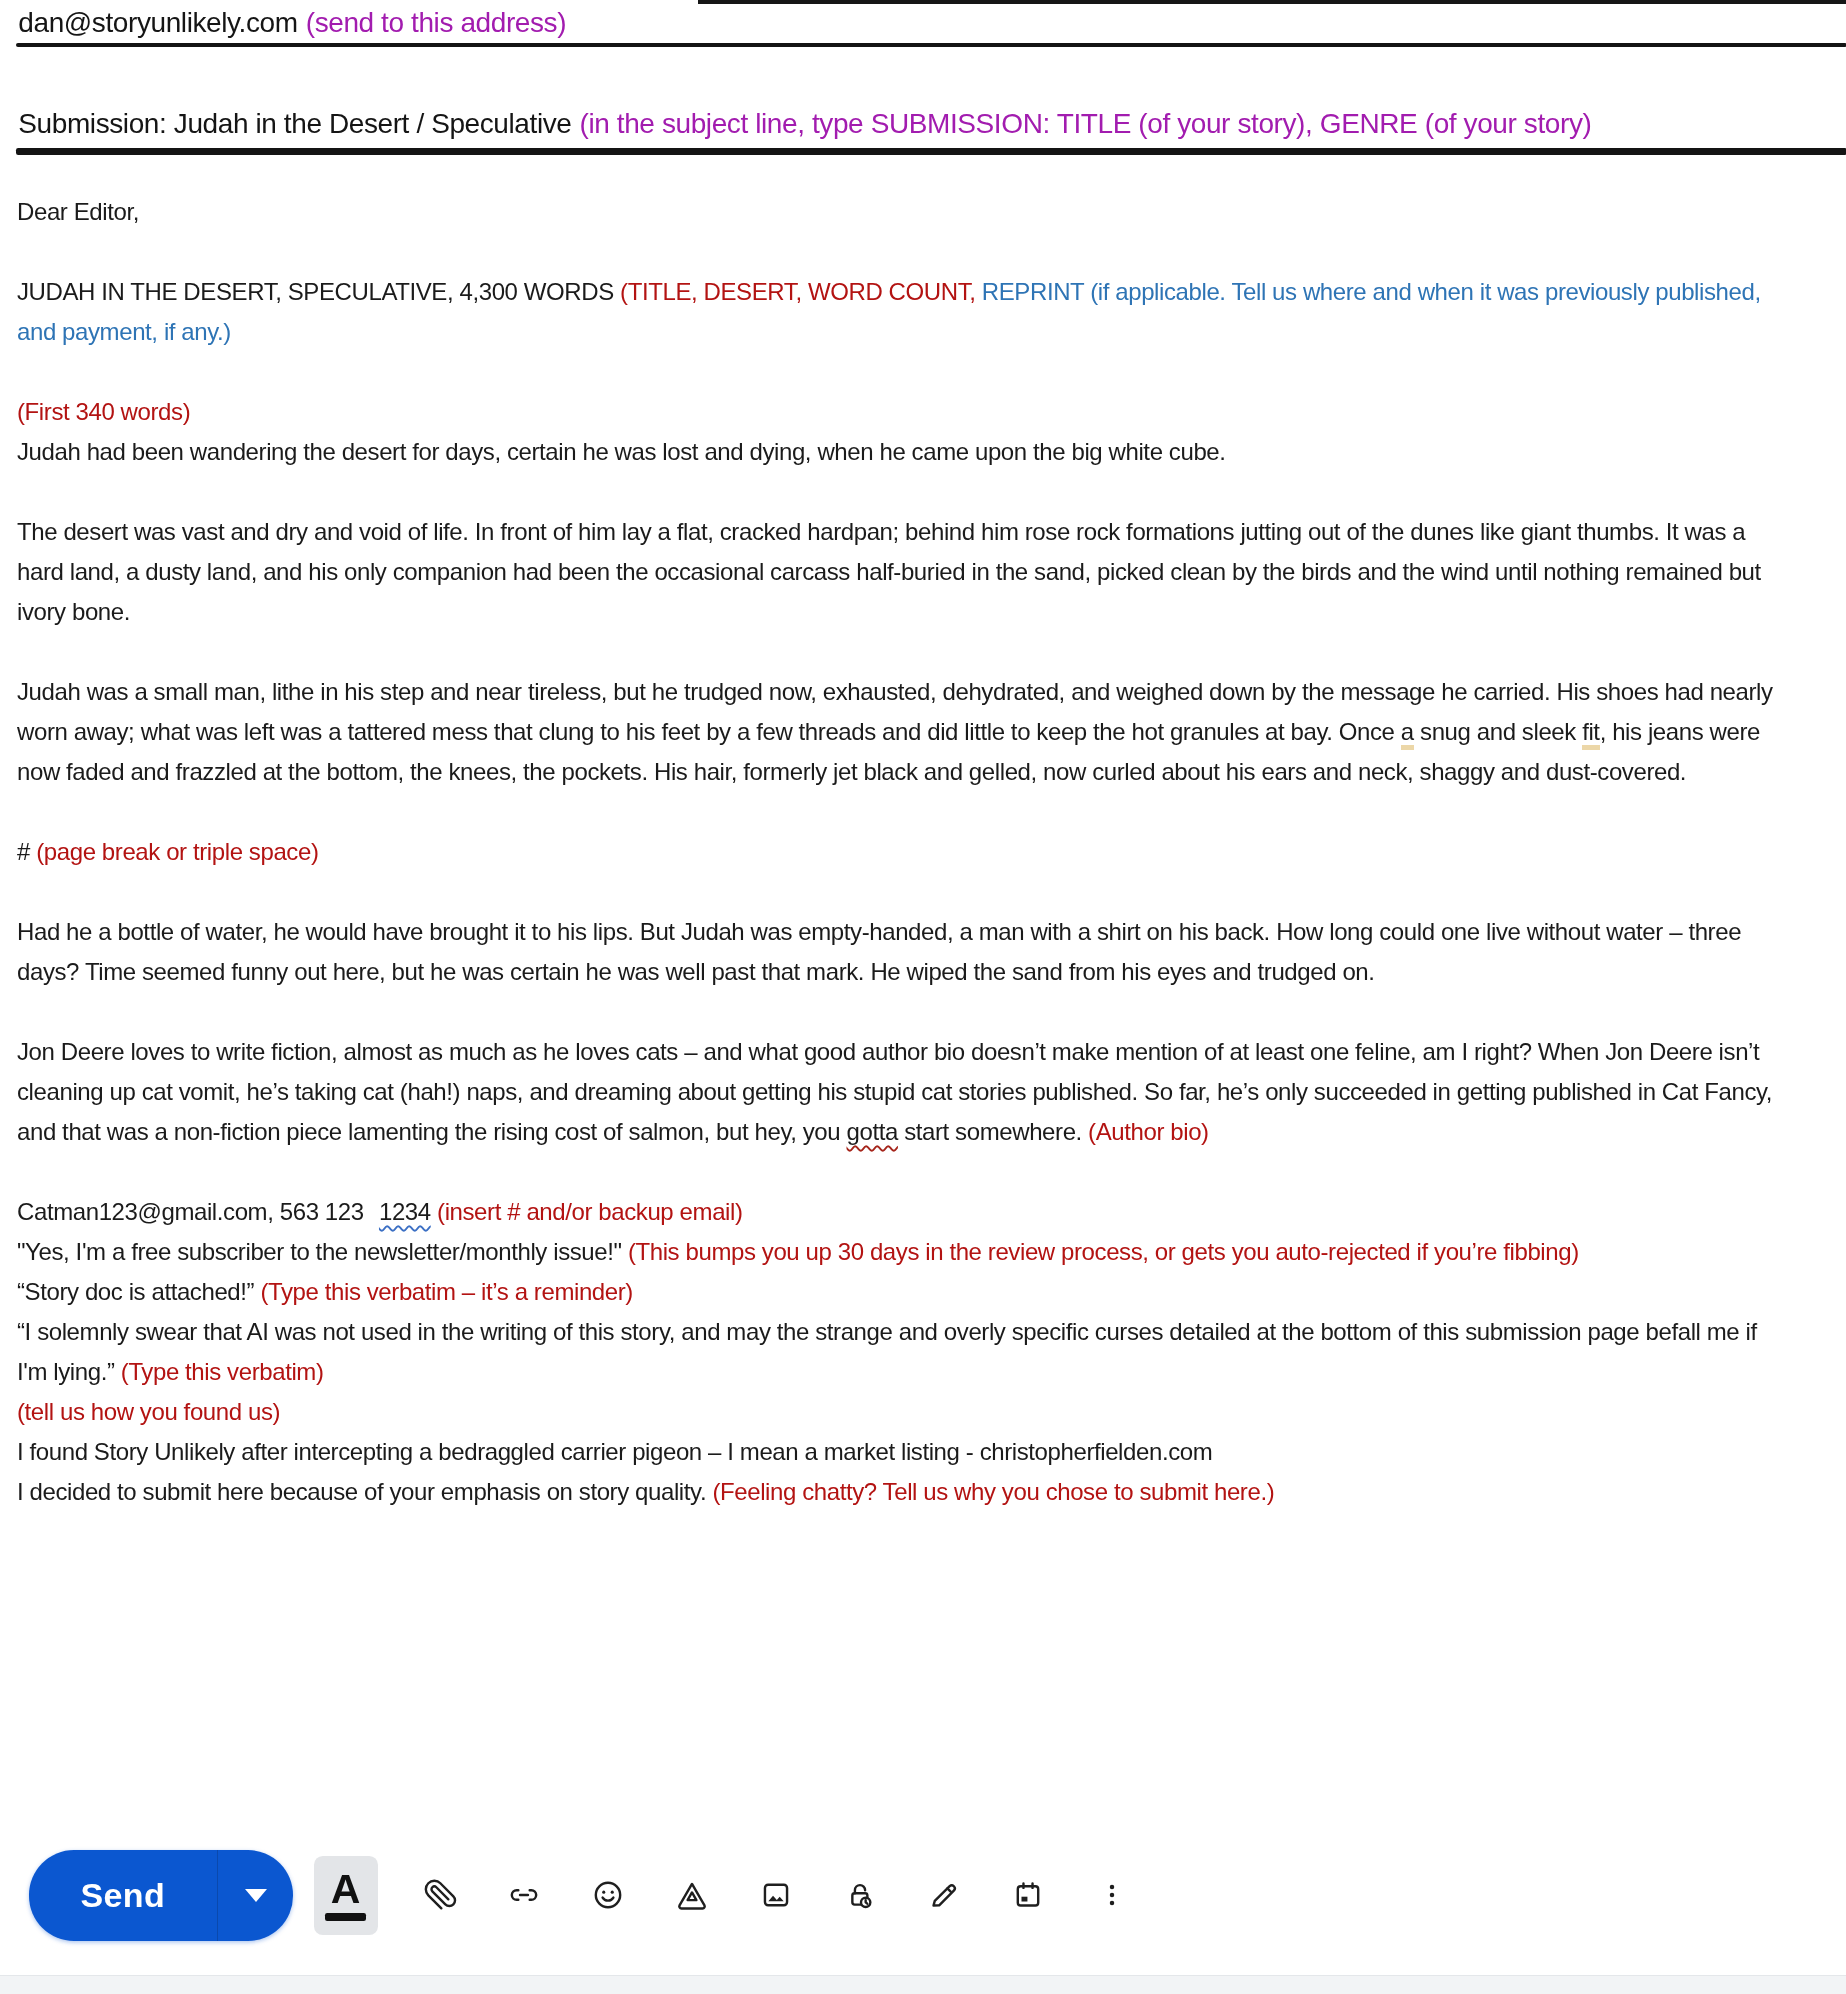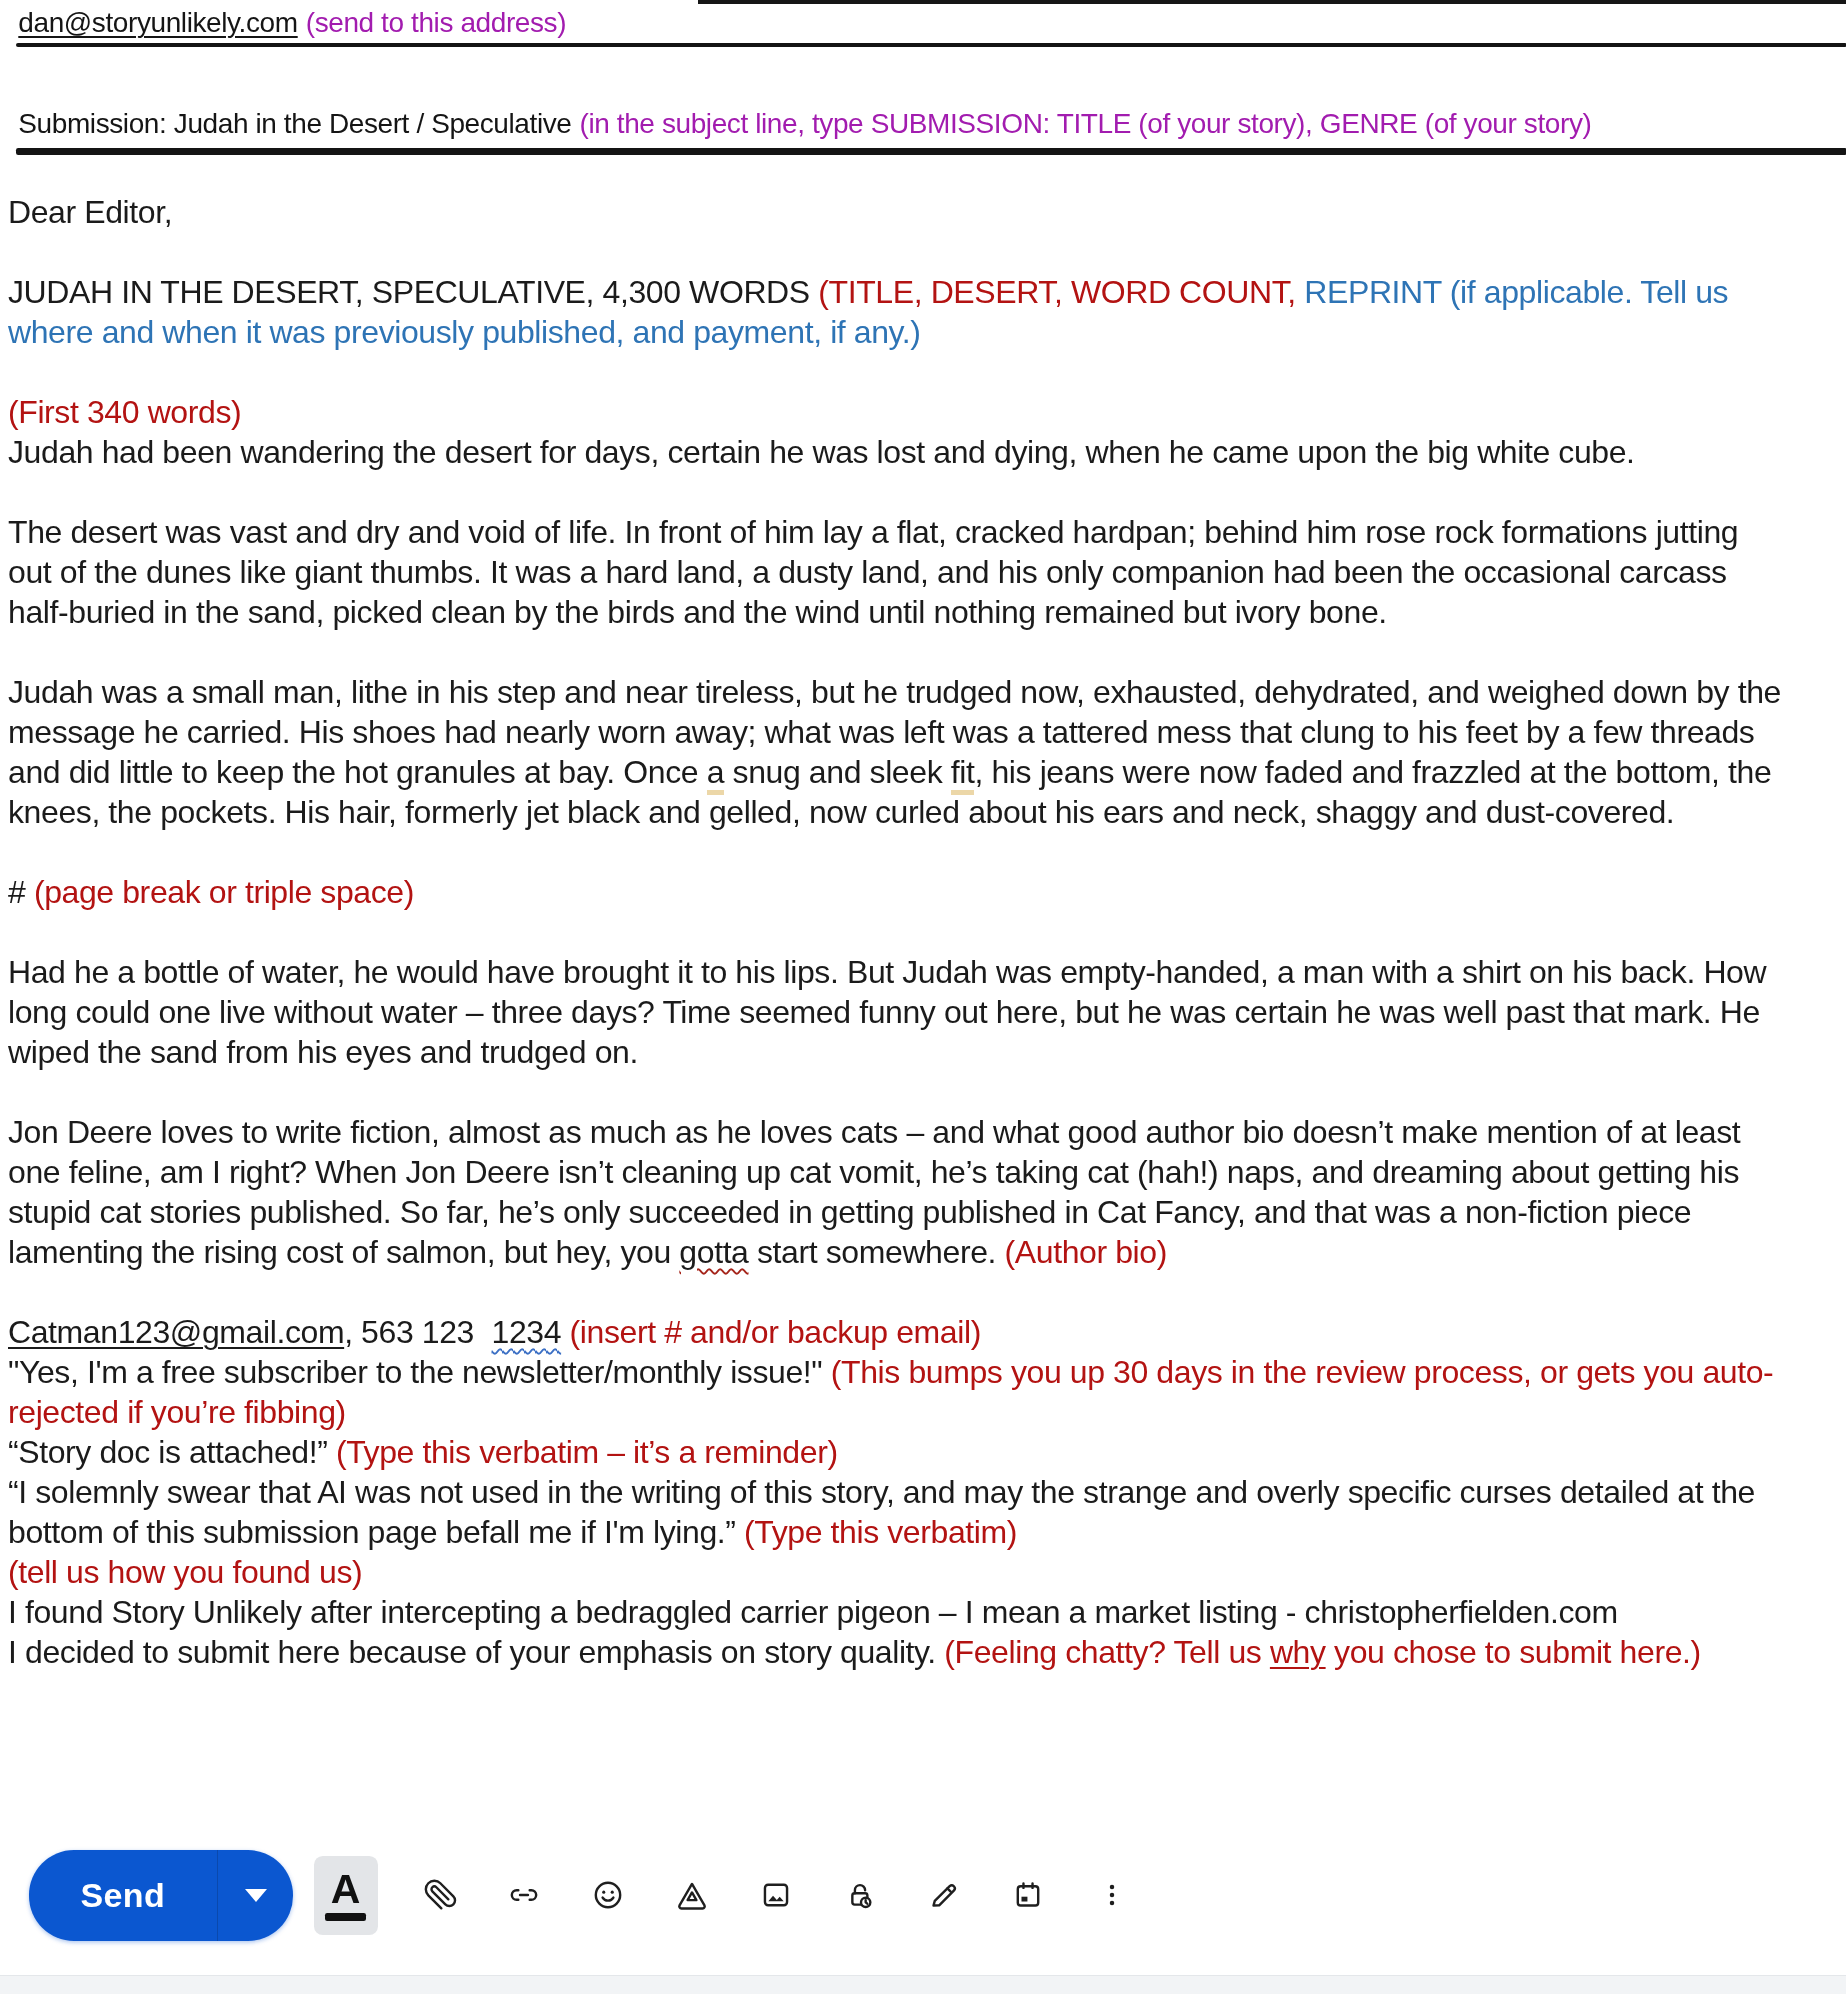--- a/index.html
+++ b/index.html
@@ -10,26 +10,26 @@
   }
   .top-border{position:absolute;top:0;left:698px;right:0;height:3.7px;background:#161616;}
   .field-row{position:absolute;left:18.3px;right:22px;font-size:28px;letter-spacing:-0.4px;white-space:nowrap;color:#151515;}
   .to-row{top:7.3px;}
   .subject-row{top:108px;}
   .field-note{color:#a21caf;margin-left:8px;}
   .rule{position:absolute;left:16px;right:0;background:#141414;border-radius:2.2px;}
   .rule-to{top:43px;height:4.4px;}
   .rule-subject{top:148px;height:6.6px;}
 
-  .email-body{position:absolute;top:192px;left:8px;width:1774px;font-size:32px;line-height:40px;letter-spacing:-0.4px;}
+  .email-body{position:absolute;top:192px;left:17px;width:1774px;font-size:24px;line-height:40px;letter-spacing:-0.4px;}
   .email-body p{margin:0;}
   .email-body p.gap{margin-bottom:40px;}
   .t-red{color:#b31312;}
   .t-blue{color:#2e74b5;}
-  .u-link{text-decoration:underline;text-decoration-thickness:2.2px;text-underline-offset:4.4px;}
+  .u-link{text-decoration-thickness:2.2px;text-underline-offset:4.4px;}
   .u-wavy-red{text-decoration:underline wavy #a5241a;text-decoration-thickness:1.8px;text-underline-offset:5.1px;}
   .u-wavy-blue{text-decoration:underline wavy #3b6fc4;text-decoration-thickness:1.8px;text-underline-offset:5.1px;margin-left:9px;}
   .u-tan{border-bottom:5.9px solid #ecd7a8;}
 
   .toolbar{position:absolute;left:29px;top:1848px;height:94px;display:flex;align-items:center;}
   .send-split{width:264px;height:91px;border-radius:45px;background:#0b57d0;display:flex;align-items:stretch;overflow:hidden;box-shadow:0 1.5px 4.4px rgba(11,87,208,0.35);}
   .send-main{flex:1;border:none;background:transparent;color:#ffffff;font-family:Liberation Sans, sans-serif;font-size:34px;font-weight:700;letter-spacing:0.4px;cursor:pointer;}
   .send-divider{width:1.5px;background:#0a49ae;}
   .send-arrow{width:75px;border:none;background:transparent;display:flex;align-items:center;justify-content:center;cursor:pointer;}
   .tri{width:0;height:0;border-left:11.7px solid transparent;border-right:11.7px solid transparent;border-top:13px solid #ffffff;}

